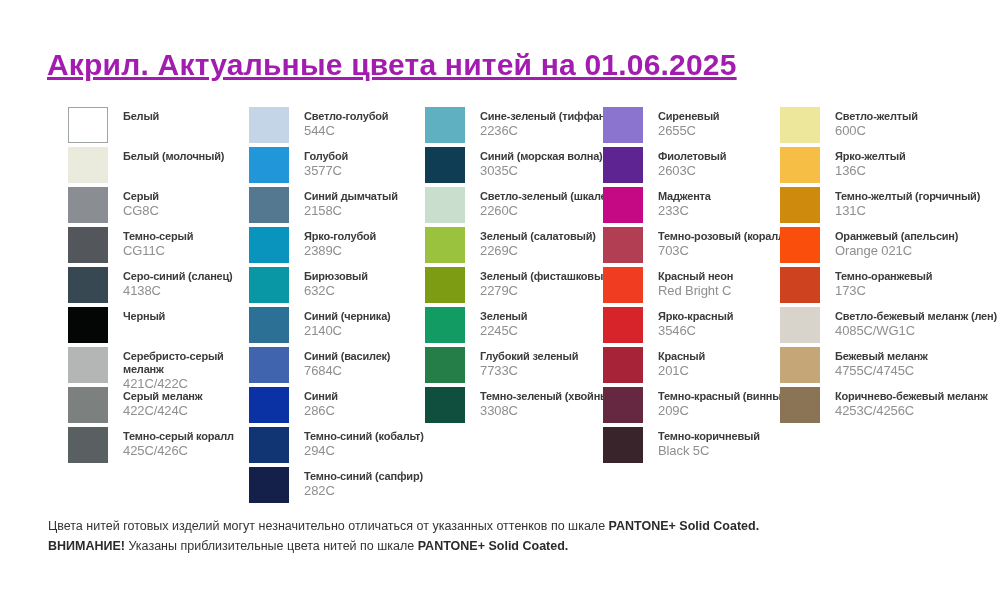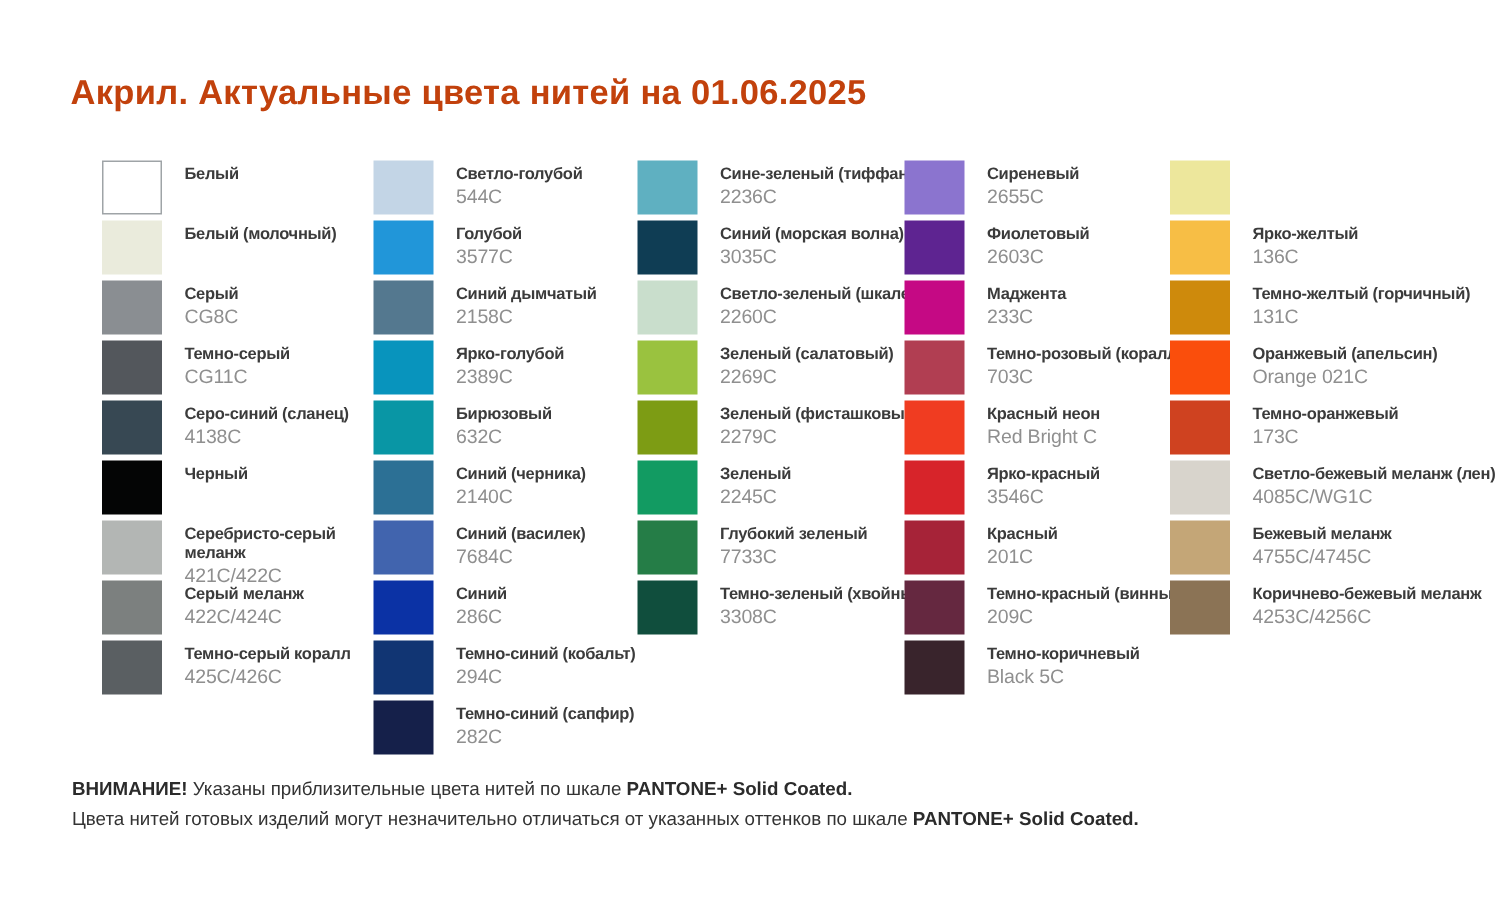--- a/index.html
+++ b/index.html
@@ -8,24 +8,25 @@
     background: #ffffff;
     font-family: "Liberation Sans", sans-serif;
     position: relative;
     overflow: hidden;
     color: #2f2f2f;
   }
   .page-title {
     position: absolute;
     left: 47px; top: 48px;
     margin: 0;
-    font-size: 23px;
+    font-size: 30px;
     font-weight: 700;
-    color: #c2410c;
+    color: #a21caf;
     letter-spacing: 0.2px;
+    text-decoration: underline;
   }
   .columns { position: absolute; top: 107px; left: 0; width: 1000px; }
   .column { position: absolute; top: 0; padding-left: 20px; }
   .column.c0 { left: 48px;  width: 178px; }
   .column.c1 { left: 229px; width: 173px; }
   .column.c2 { left: 405px; width: 175px; }
   .column.c3 { left: 583px; width: 174px; }
   .column.c4 { left: 760px; width: 220px; }
   .row {
     display: flex;
@@ -329,20 +330,24 @@
         <div class="swatch" style="background: rgb(57, 36, 44);"></div>
         <div class="labels">
           <div class="name">Темно-коричневый</div>
           <div class="code">Black 5C</div>
         </div>
       </div>
     </div>
   <div class="column c4">
       <div class="row">
         <div class="swatch" style="background: rgb(237, 231, 156);"></div>
+        <div class="labels">
+          <div class="name">Светло-желтый</div>
+          <div class="code">600C</div>
+        </div>
       </div>
       <div class="row">
         <div class="swatch" style="background: rgb(247, 190, 69);"></div>
         <div class="labels">
           <div class="name">Ярко-желтый</div>
           <div class="code">136C</div>
         </div>
       </div>
       <div class="row">
         <div class="swatch" style="background: rgb(206, 138, 12);"></div>
@@ -383,15 +388,15 @@
         <div class="swatch" style="background: rgb(139, 115, 85);"></div>
         <div class="labels">
           <div class="name">Коричнево-бежевый меланж</div>
           <div class="code">4253C/4256C</div>
         </div>
       </div>
     </div>
 </div>
 
 <div class="footer">
+  <div><span>Цвета нитей готовых изделий могут незначительно отличаться от указанных оттенков по шкале </span><b>PANTONE+ Solid Coated.</b></div>
   <div><b>ВНИМАНИЕ!</b><span> Указаны приблизительные цвета нитей по шкале </span><b>PANTONE+ Solid Coated.</b></div>
-  <div><span>Цвета нитей готовых изделий могут незначительно отличаться от указанных оттенков по шкале </span><b>PANTONE+ Solid Coated.</b></div>
 </div>
 
 </body></html>

